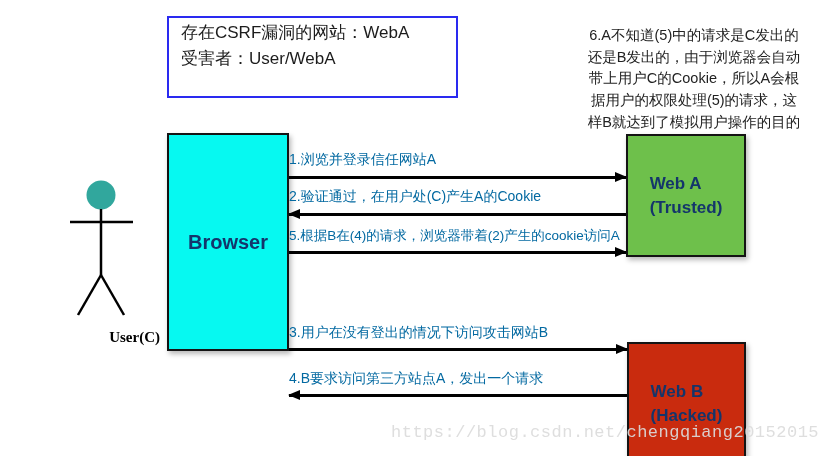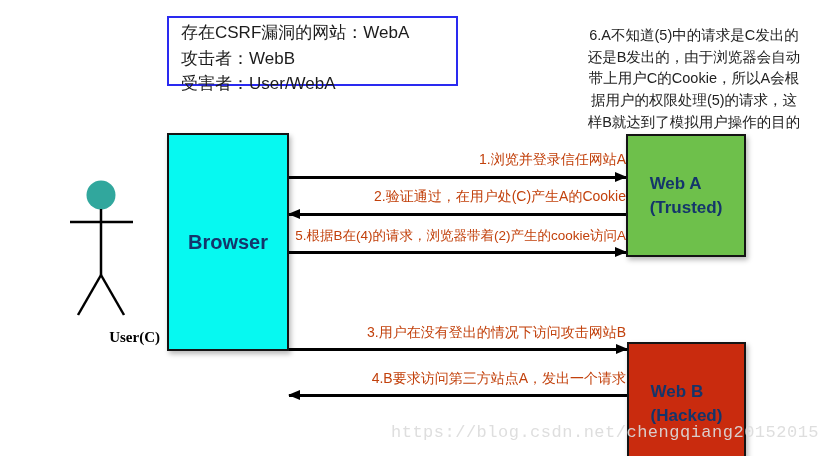--- a/index.html
+++ b/index.html
@@ -8,21 +8,21 @@
     position: relative;
     width: 832px; height: 456px;
     background: #ffffff;
     font-family: "Liberation Sans", sans-serif;
     overflow: hidden;
   }
 
   
   .info-box {
     position: absolute; left: 167px; top: 16px;
-    width: 291px; height: 70px;
+    width: 291px; height: 82px;
     border: 2px solid #2a2af0;
     padding: 2px 12px;
     font-size: 17px; line-height: 25.5px;
     color: #1c1c1c;
   }
 
   
   .note {
     position: absolute; left: 556px; top: 25px; width: 276px;
     text-align: center;
@@ -69,42 +69,41 @@
     position: absolute; top: -4.5px;
     width: 0; height: 0;
     border-top: 5.5px solid transparent;
     border-bottom: 5.5px solid transparent;
   }
   .arrow.right .head { right: -1px; border-left: 12px solid #000000; }
   .arrow.left  .head { left: -1px;  border-right: 12px solid #000000; }
 
   .flow-label {
     position: absolute; left: 289px; width: 337px;
-    text-align: right; white-space: nowrap;
-    font-size: 14px; color: #c2410c;
+    text-align: left; white-space: nowrap;
+    font-size: 14px; color: #0369a1;
   }
   .flow-label.tight { font-size: 13.5px; }
 
   
   .watermark {
     position: absolute; left: 391px; top: 423px;
     font-family: "Liberation Mono", monospace;
     font-size: 17px; letter-spacing: 0.5px;
     color: rgba(219, 219, 219, 0.92);
     z-index: 5;
   }
 </style>
 </head>
 <body>
 
 <div class="canvas">
 
   <div class="info-box">
     <div>存在CSRF漏洞的网站：WebA</div>
-    <div>攻击者：WebB</div>
     <div>受害者：User/WebA</div>
   </div>
 
   <div class="note">6.A不知道(5)中的请求是C发出的
 还是B发出的，由于浏览器会自动
 带上用户C的Cookie，所以A会根
 据用户的权限处理(5)的请求，这
 样B就达到了模拟用户操作的目的</div>
 
   <svg class="actor-svg" width="80" height="148" viewBox="0 0 80 148">

